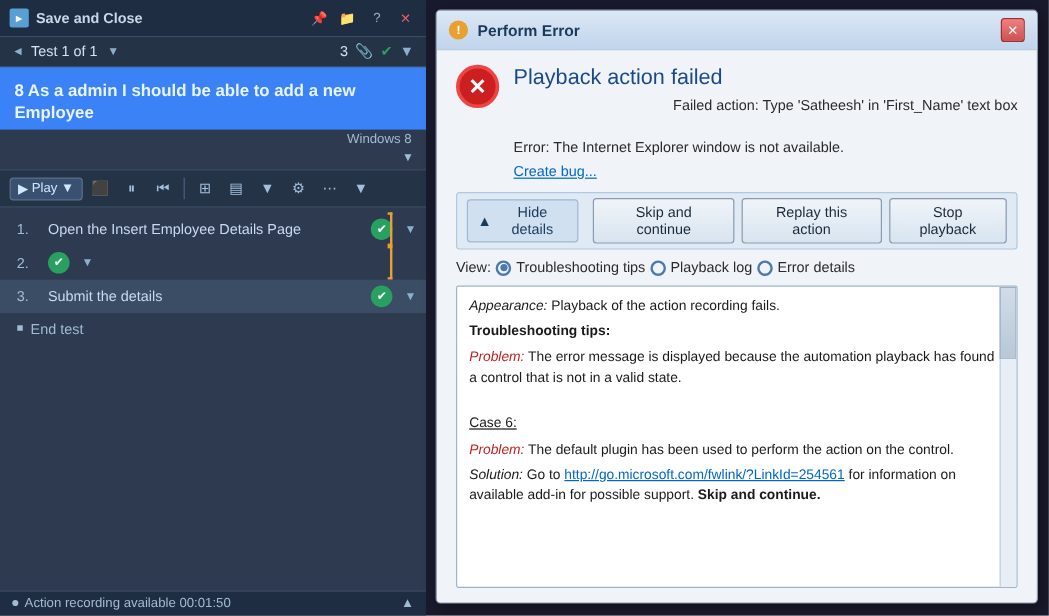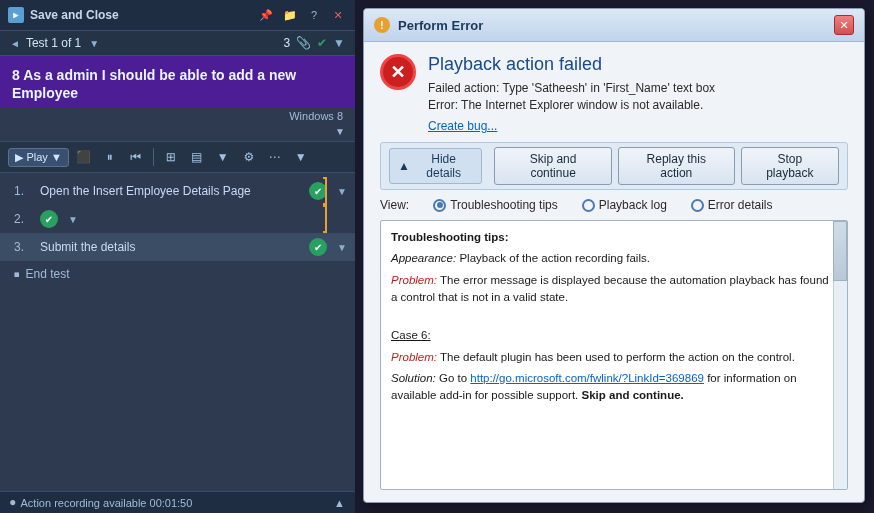--- a/index.html
+++ b/index.html
@@ -60,21 +60,21 @@
       border-bottom: 1px solid #3a4d65;
     }
     .breadcrumb-arrow { color: #8ab0d0; font-size: 10px; }
     .breadcrumb-text { color: #d0e4f4; font-size: 12px; }
     .breadcrumb-dropdown { color: #8ab0d0; font-size: 10px; margin-left: 2px; }
     .breadcrumb-spacer { flex: 1; }
     .breadcrumb-count { color: #d0e4f4; font-size: 12px; }
     .bc-icon { color: #8ab0d0; font-size: 12px; }
 
     .left-test-title {
-      background: #4c1d95;
+      background: #3b82f6;
       padding: 10px 12px 6px;
       color: #e8f4ff;
       font-size: 14px;
       font-weight: 600;
       line-height: 1.3;
     }
 
     .windows-label {
       text-align: right;
       padding: 2px 12px 4px;
@@ -251,21 +251,21 @@
       border-radius: 50%;
       display: flex;
       align-items: center;
       justify-content: center;
       border: 3px solid #ee4444;
     }
     .error-icon-x { color: white; font-size: 18px; font-weight: bold; }
 
     .error-info { flex: 1; }
     .error-title { color: #1a4a8c; font-size: 18px; font-weight: 400; margin-bottom: 6px; }
-    .error-action { color: #2a2a2a; font-size: 12px; margin-bottom: 3px; }
+    .error-action { color: #2a2a2a; font-size: 12px; margin-bottom: 21px; text-align: right; }
     .error-message { color: #2a2a2a; font-size: 12px; margin-bottom: 4px; }
     .error-link { color: #0066cc; font-size: 12px; cursor: pointer; text-decoration: underline; }
 
     .action-row {
       display: flex;
       align-items: center;
       gap: 6px;
       background: #e0eaf5;
       border: 1px solid #b0c8e0;
       border-radius: 3px;
@@ -290,21 +290,21 @@
       border-radius: 3px;
       padding: 4px 12px;
       font-size: 12px;
       color: #1a2a3a;
       cursor: pointer;
     }
 
     .view-row {
       display: flex;
       align-items: center;
-      gap: 24px;
+      gap: 4px;
       font-size: 12px;
       color: #2a2a2a;
     }
     .view-label { font-size: 12px; color: #2a2a2a; }
     .radio-option {
       display: flex;
       align-items: center;
       gap: 4px;
       cursor: pointer;
       justify-content: center;
@@ -485,26 +485,26 @@
         <div class="radio-circle"></div>
         <span class="radio-text">Playback log</span>
       </div>
       <div class="radio-option">
         <div class="radio-circle"></div>
         <span class="radio-text">Error details</span>
       </div>
     </div>
 
     <div class="content-box" style="padding-right: 18px;">
+      <p><span class="italic">Appearance:</span> Playback of the action recording fails.</p>
       <p><span class="bold">Troubleshooting tips:</span></p>
-      <p><span class="italic">Appearance:</span> Playback of the action recording fails.</p>
       <p><span class="red-italic">Problem:</span> The error message is displayed because the automation playback has found a control that is not in a valid state.</p>
       <br>
       <p><span class="underline">Case 6:</span></p>
       <p><span class="red-italic">Problem:</span> The default plugin has been used to perform the action on the control.</p>
-      <p><span class="italic">Solution:</span> Go to <span class="link">http://go.microsoft.com/fwlink/?LinkId=369869</span> for information on available add-in for possible support. <span class="bold">Skip and continue.</span></p>
+      <p><span class="italic">Solution:</span> Go to <span class="link">http://go.microsoft.com/fwlink/?LinkId=254561</span> for information on available add-in for possible support. <span class="bold">Skip and continue.</span></p>
       <div class="scrollbar-track">
         <div class="scrollbar-thumb"></div>
       </div>
     </div>
 
   </div>
 </div>
 
 </body></html>

